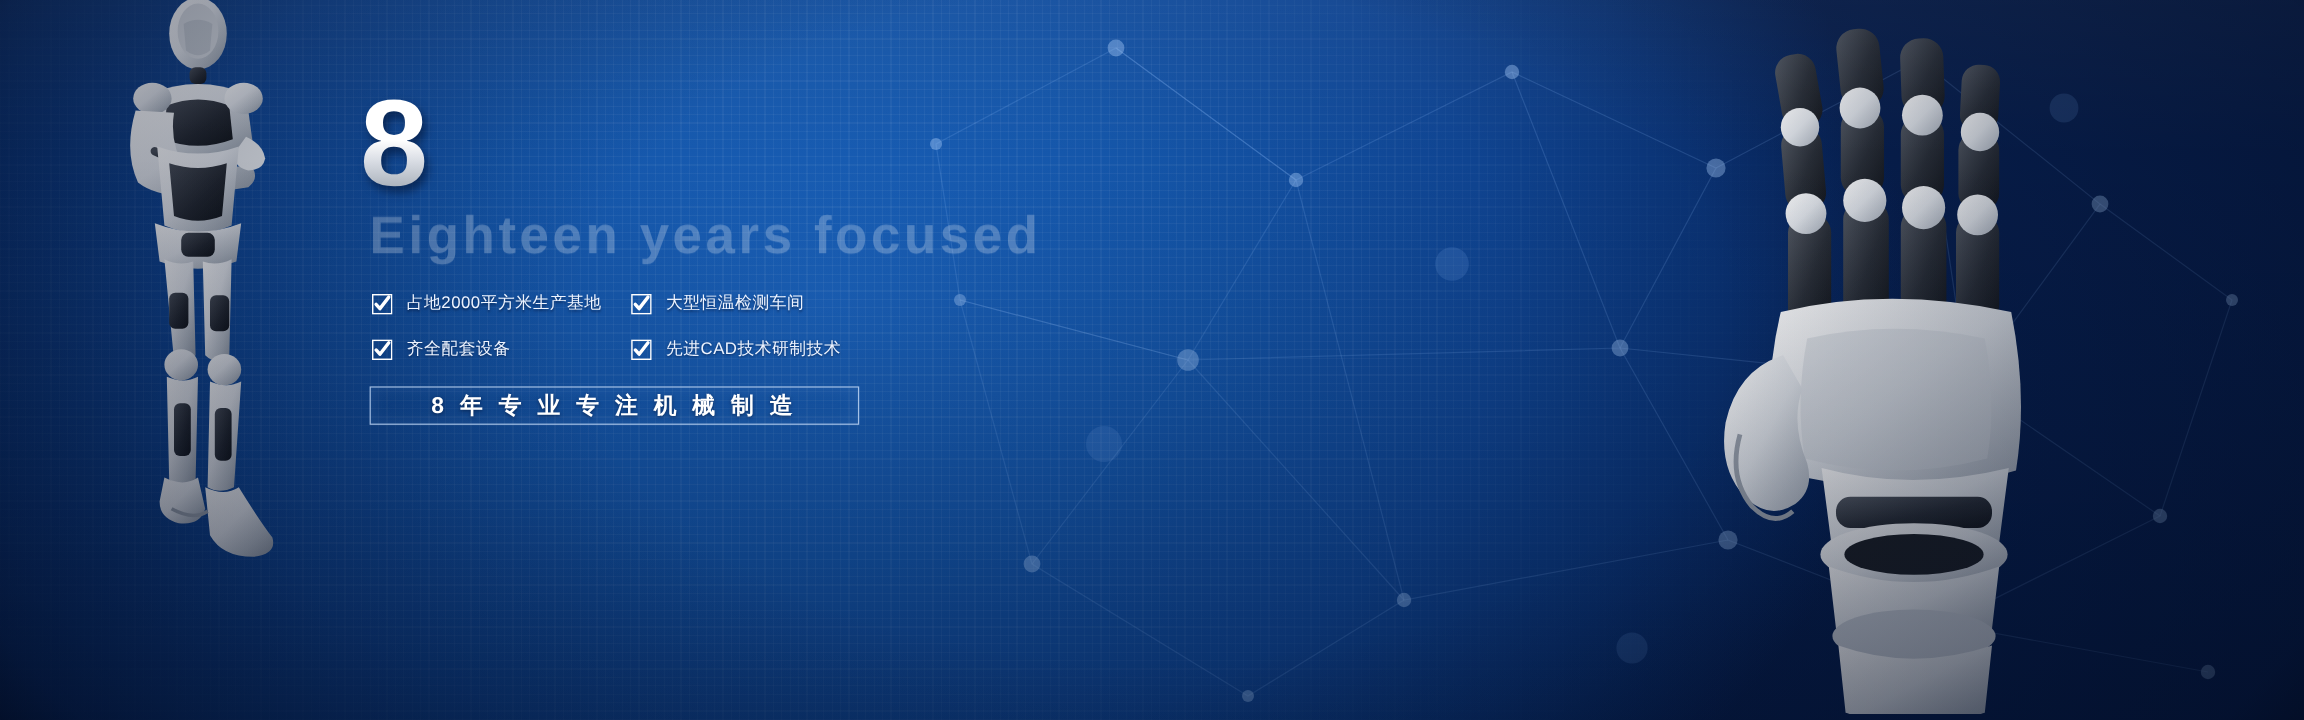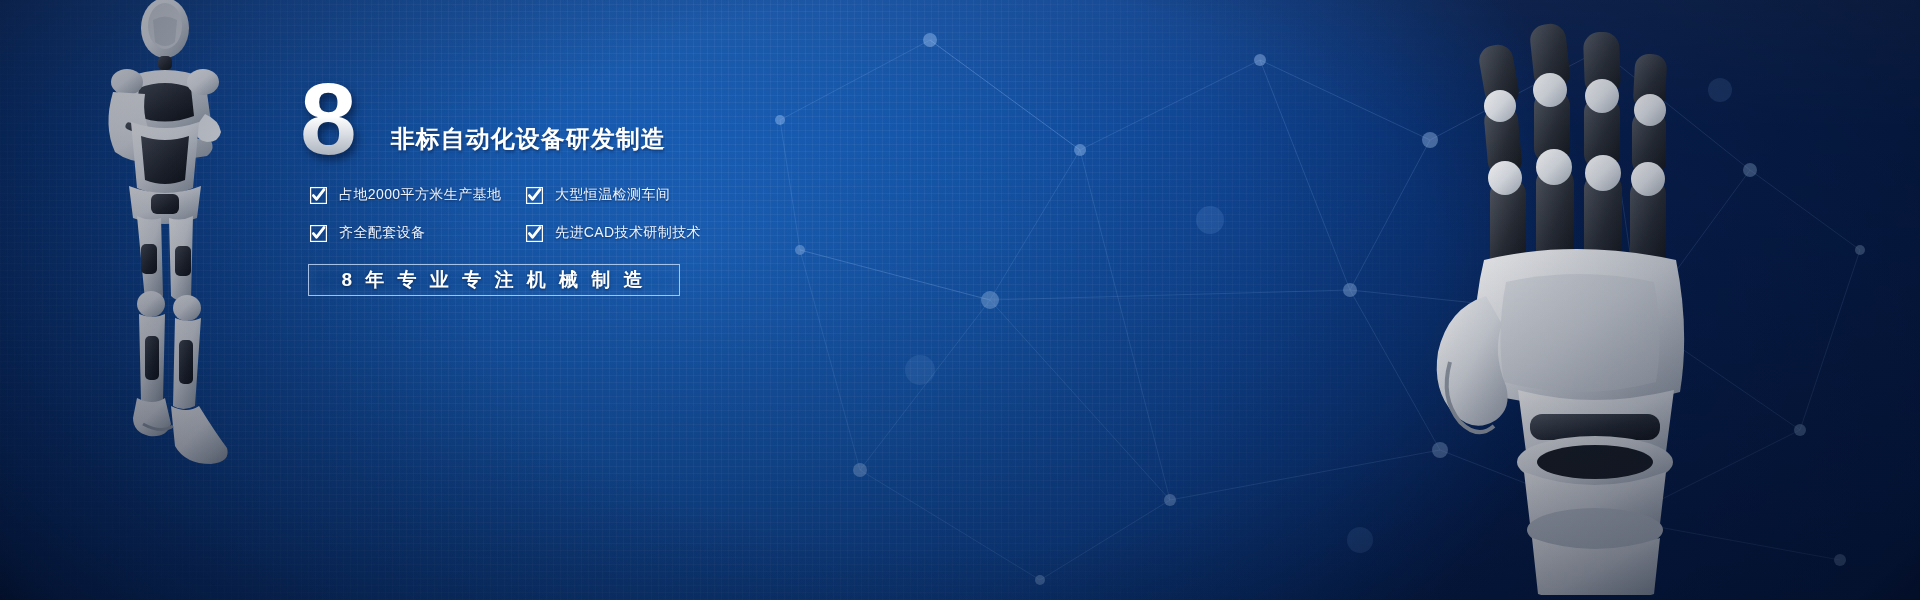--- a/index.html
+++ b/index.html
@@ -72,21 +72,21 @@
     row-gap:20px; column-gap:8px; width:420px;
   }
   .feat{ display:flex; align-items:center; gap:12px; }
   .ck{ width:17px; height:17px; flex:0 0 17px; position:relative; }
   .ck svg{ display:block; width:17px; height:17px; }
   .feat-label{ font-size:14px; color:#eef4ff; letter-spacing:.4px; white-space:nowrap;
     text-shadow:0 1px 2px rgba(0,10,35,.5); }
 
   .cta{
     margin-top:22px; margin-left:8px;
-    width:372px; height:32px;
+    width:408px; height:32px;
     border:1px solid rgba(190,214,245,.85);
     display:flex; align-items:center; justify-content:center;
     box-shadow:inset 0 0 14px rgba(120,170,235,.14);
   }
   .cta-text{ font-size:19px; font-weight:700; color:#fff; letter-spacing:4px;
     text-shadow:0 1px 3px rgba(0,12,40,.55); }
 </style>
 </head>
 <body>
 
@@ -249,23 +249,23 @@
     <ellipse cx="163" cy="520" rx="68" ry="22" fill="#c8ced7"></ellipse>
     <path d="M100 528 q62 22 128 0 l-6 56 q-58 18 -116 0 Z" fill="url(#hw)"></path>
   </svg>
 
   <div class="vign"></div>
 
   <div class="content">
 
     <div class="headline">
       <span class="big8">8</span>
-      <span class="sub-cn">非标自动化设备研发制造</span>
     </div>
 
+    <div class="ghost">Eighteen years focused</div>
 
     <div class="features">
 
       <div class="feat">
         <span class="ck">
           <svg viewBox="0 0 17 17">
               <rect x="0.5" y="0.5" width="16" height="16" fill="none" stroke="#ffffff" stroke-width="1.4"></rect>
               <path d="M3.4 8.6 L6.6 12.2 L14 2.6" fill="none" stroke="#ffffff" stroke-width="2.8" stroke-linecap="round" stroke-linejoin="round"></path>
             </svg>
         </span>

